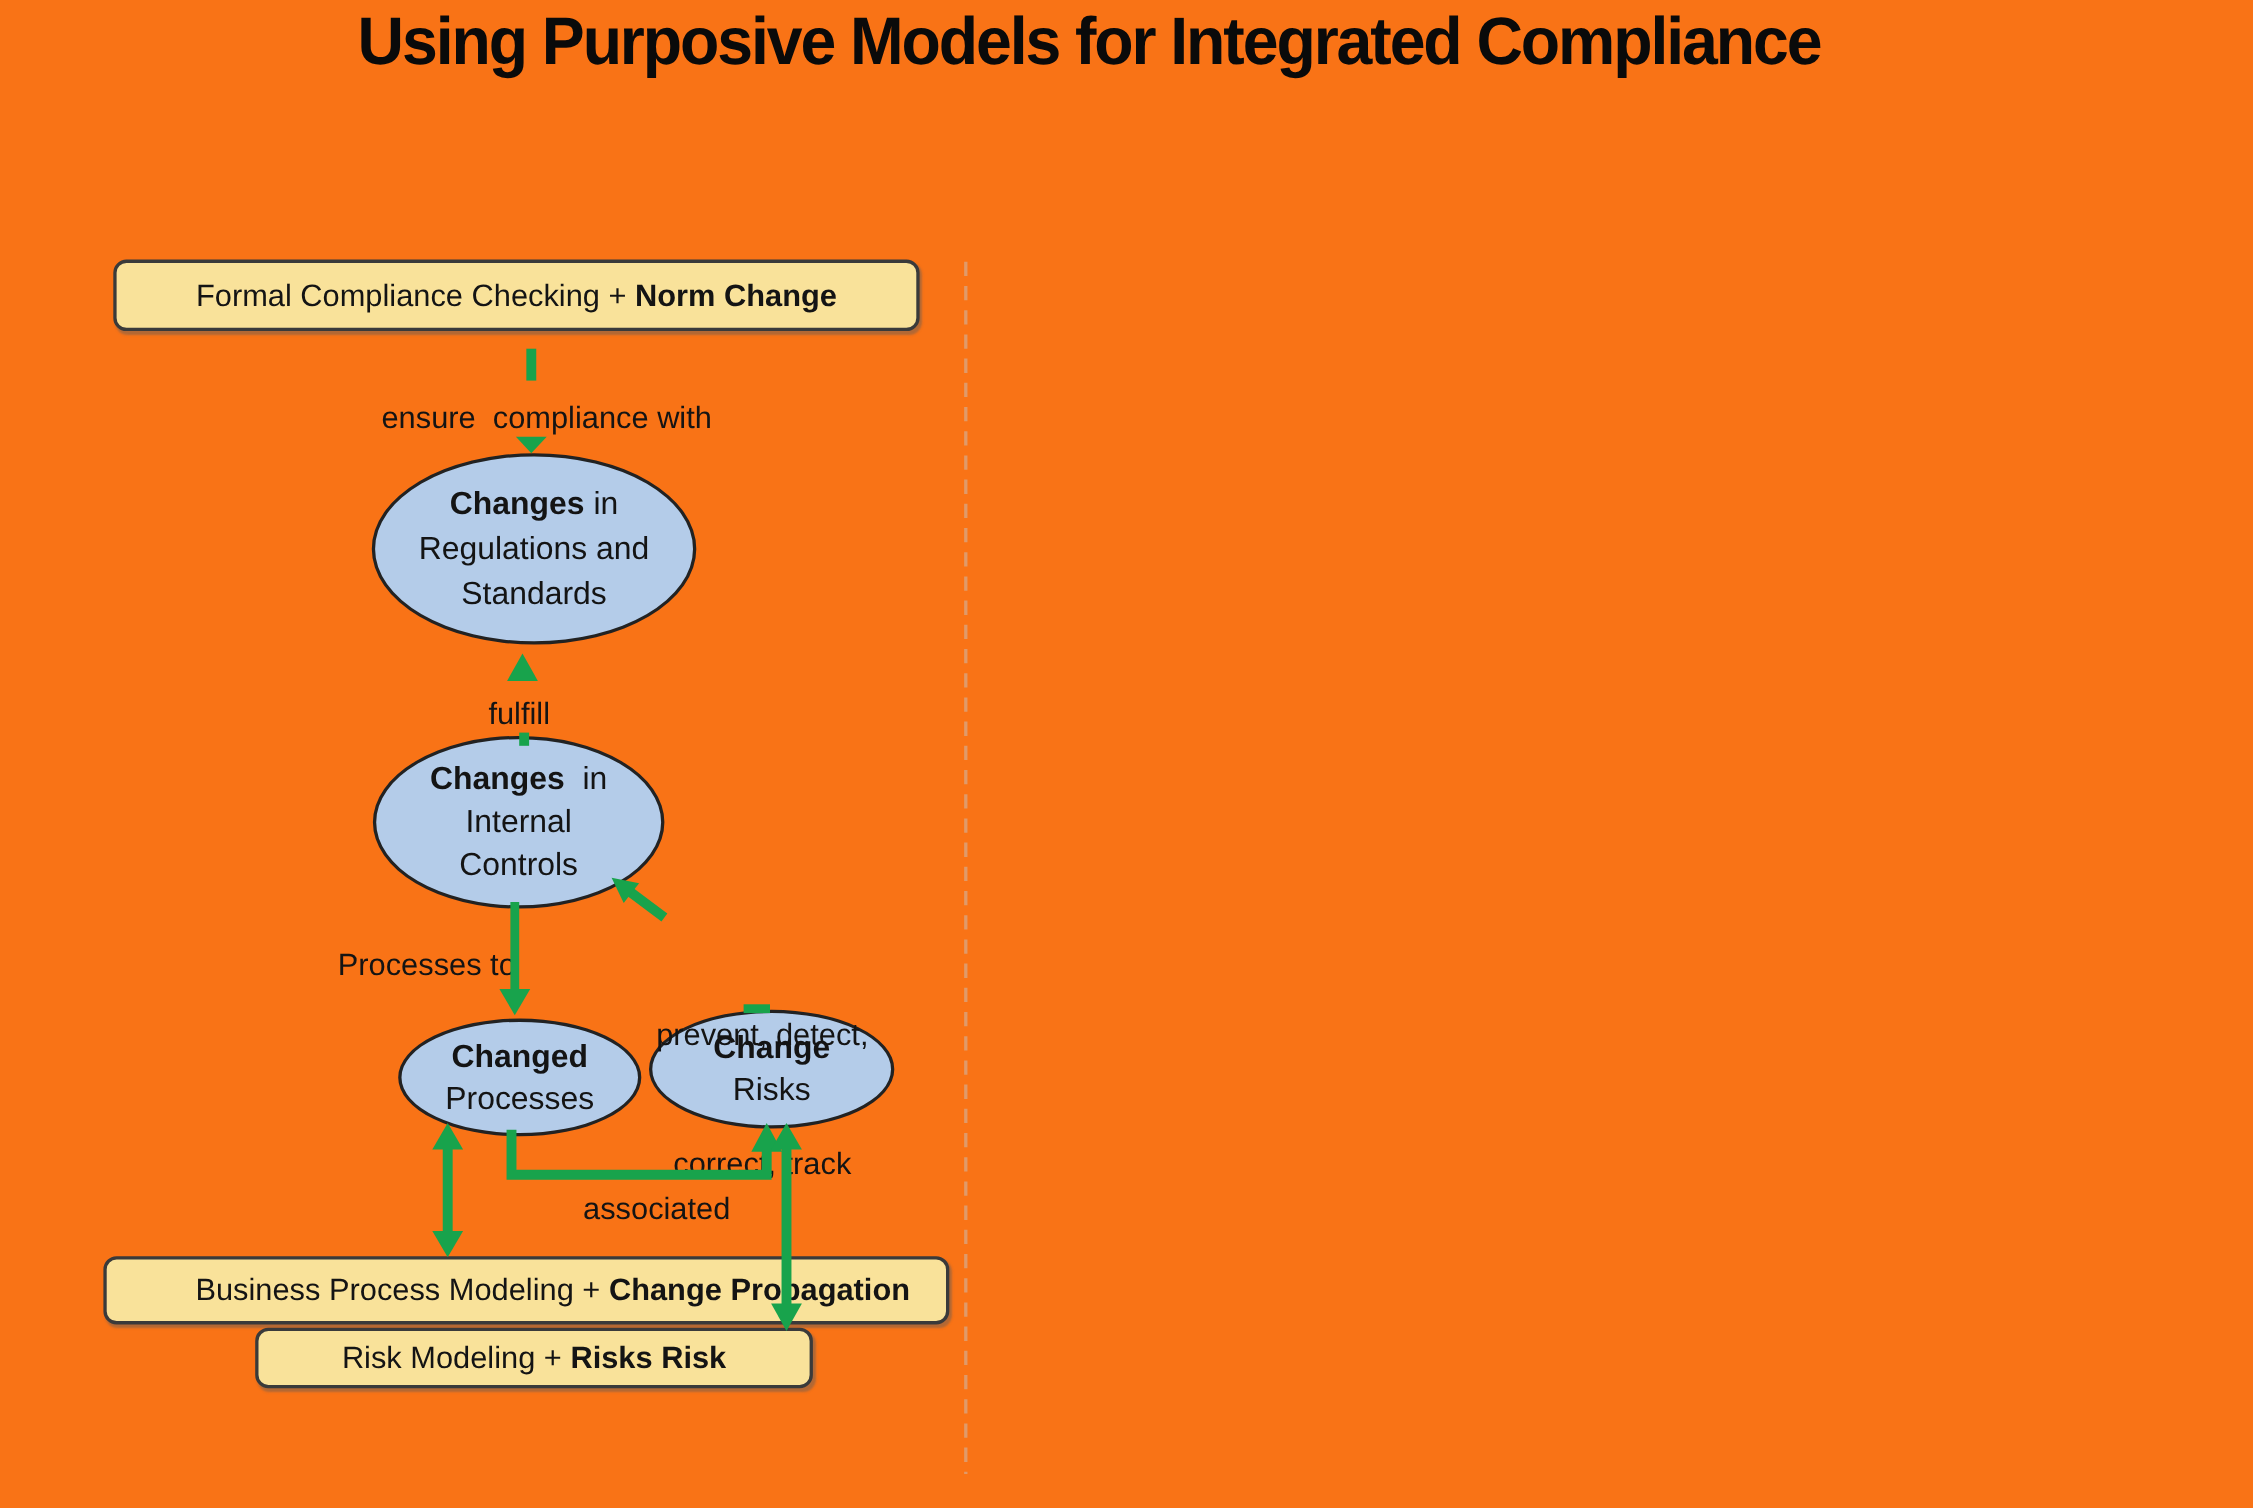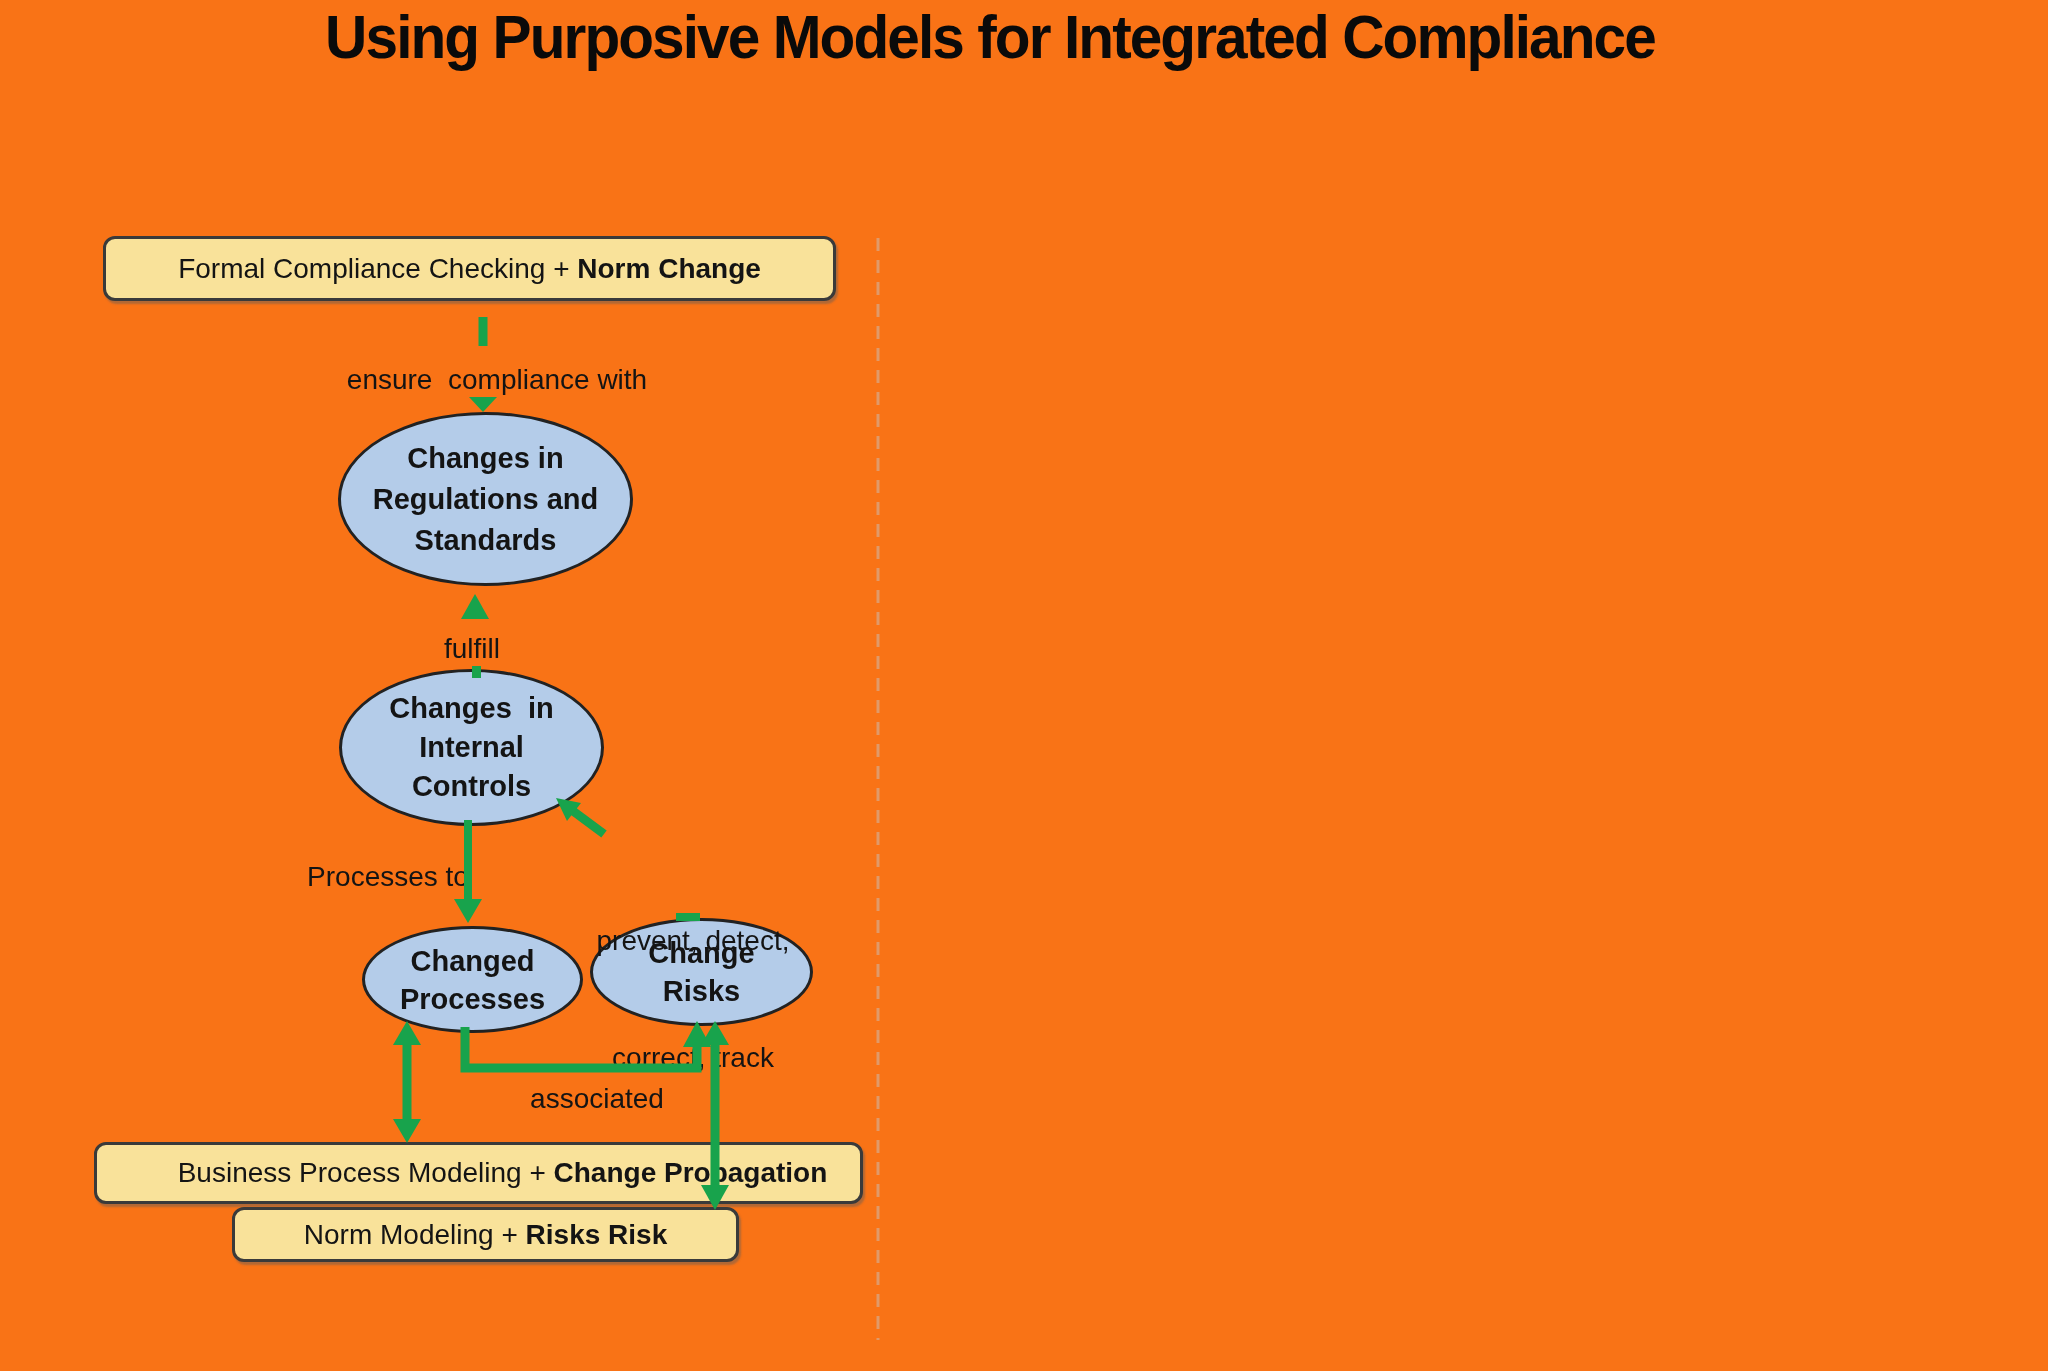--- a/index.html
+++ b/index.html
@@ -29,21 +29,21 @@
     font-size:28px;box-shadow:2px 3px 2px rgba(90,90,90,0.45);
     z-index:1;
   }
   .ybox .pre{white-space:pre;}
   .ybox b{white-space:pre;}
 
   .ellipse{
     position:absolute;background:var(--ellipse_fill);
     border:3px solid var(--ellipse_border);border-radius:50%;
     display:flex;flex-direction:column;align-items:center;justify-content:center;
-    font-size:29px;z-index:1;text-align:center;font-weight:bold;
+    font-size:29px;z-index:1;text-align:center;
   }
   .eline{white-space:pre;}
   .eline span{white-space:pre;}
 
   .lbl{
     position:absolute;font-size:28px;text-align:center;z-index:2;white-space:pre;
     line-height:39px;
   }
 
   .overlay{position:absolute;left:0;top:0;z-index:3;pointer-events:none;}
@@ -64,21 +64,21 @@
     <span class="pre">Formal Compliance Checking + </span>
       <b>Norm Change</b>
   </div>
 
   <div class="ybox" style="left:94px;top:1142px;width:715px;height:56px;padding-left:48px;">
     <span class="pre">Business Process Modeling + </span>
       <b>Change Propagation</b>
   </div>
 
   <div class="ybox" style="left:232px;top:1207px;width:501px;height:49px;">
-    <span class="pre">Norm Modeling + </span>
+    <span class="pre">Risk Modeling + </span>
       <b>Risks Risk</b>
   </div>
 
   <div class="ellipse" style="left:338px;top:412px;width:289px;height:168px;line-height:41px;">
     <div class="eline"><b>Changes</b><span> in</span></div>
     <div class="eline">Regulations and</div>
     <div class="eline">Standards</div>
   </div>
 
   <div class="ellipse" style="left:339px;top:669px;width:259px;height:151px;line-height:39px;">

